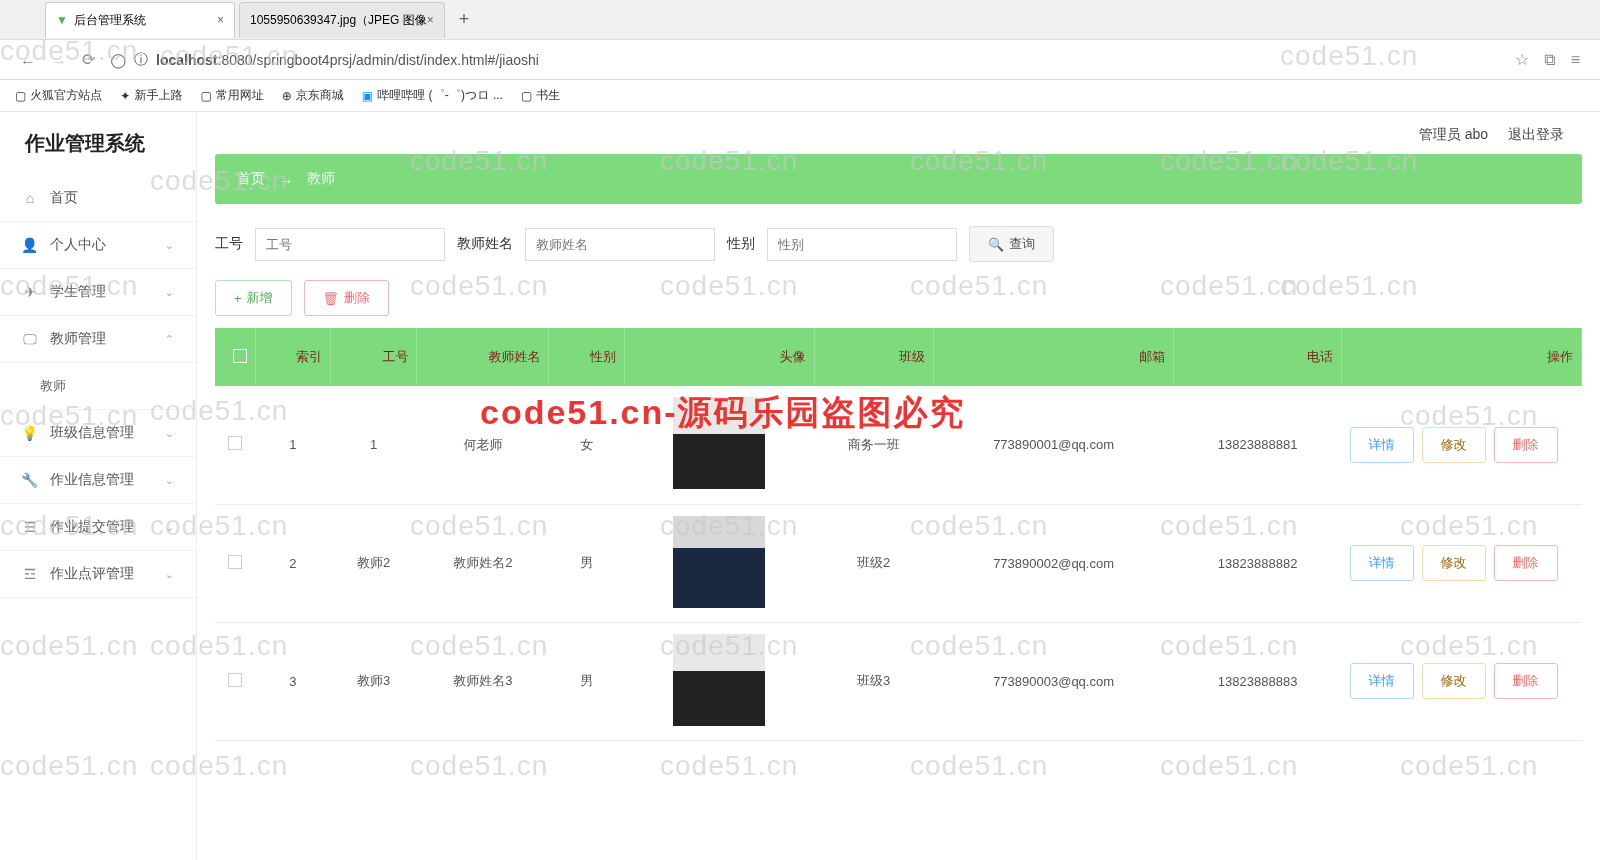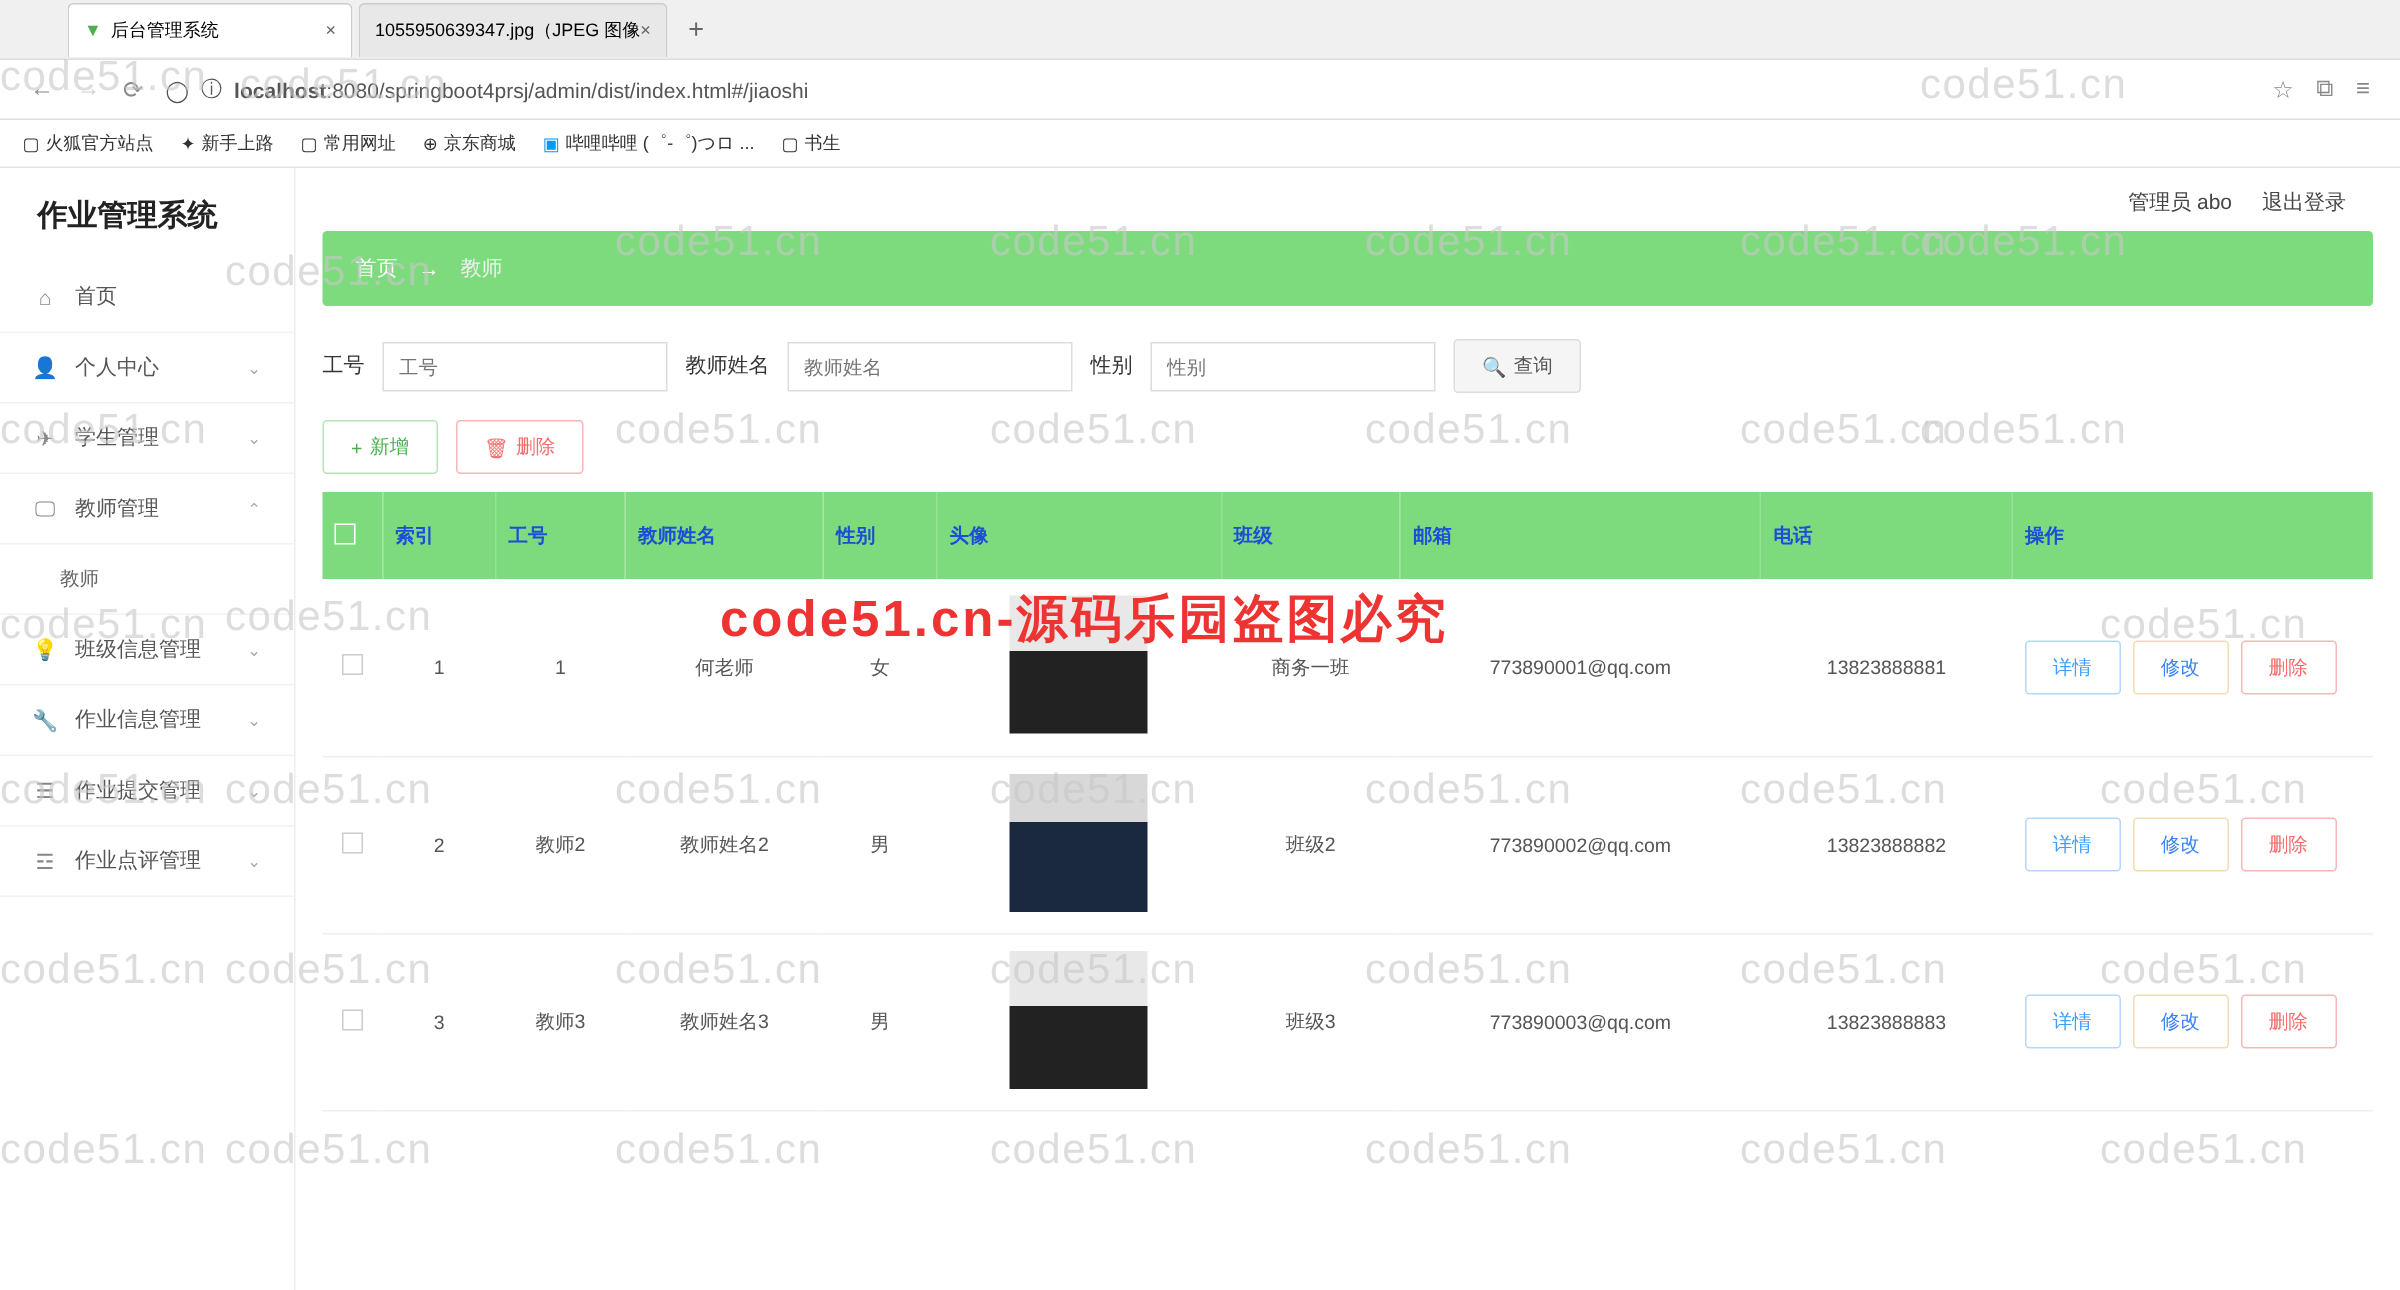--- a/index.html
+++ b/index.html
@@ -26,25 +26,25 @@
 .topbar{display:flex;justify-content:flex-end;padding:14px 18px 10px;font-size:14px;color:#444;gap:20px}
 .breadcrumb{background:#7ddb7d;color:#fff;padding:16px 22px;border-radius:3px;font-size:14px;display:flex;align-items:center;gap:14px}
 .breadcrumb .cur{color:#f0f0f0}
 .search-row{display:flex;align-items:center;gap:12px;padding:22px 0 18px;font-size:14px;color:#333}
 .search-row input{border:1px solid #ddd;padding:8px 10px;width:190px;font-size:13px;color:#888}
 .btn{border:1px solid #ddd;padding:8px 18px;border-radius:3px;background:#fff;cursor:pointer;font-size:13px;display:inline-flex;align-items:center;gap:5px}
 .btn.query{background:#f5f5f5;color:#555}
 .btn.add{color:#4caf50;border-color:#b6e3b6}
 .btn.del{color:#f56c6c;border-color:#f5b6b6}
 .btn.detail{color:#409eff;border-color:#b3d8ff}
-.btn.edit{color:#3b82f6;border-color:#f5dab1}
+.btn.edit{color:#a16207;border-color:#f5dab1}
 .btn-row{display:flex;gap:12px;margin-bottom:12px}
 
 .table{width:100%;border-collapse:collapse;font-size:13px}
-.table thead th{background:#7ddb7d;color:#1d4ed8;padding:20px 8px;font-weight:700;text-align:left;border-right:1px solid rgba(255,255,255,0.2)}
+.table thead th{background:#7ddb7d;color:#7f1d1d;padding:20px 8px;font-weight:400;text-align:right;border-right:1px solid rgba(255,255,255,0.2)}
 .table tbody td{padding:10px 8px;text-align:center;border-bottom:1px solid #eee;color:#555;vertical-align:middle}
 .table tbody tr{height:118px}
 .chk{width:14px;height:14px;border:1px solid #ccc;display:inline-block}
 .chk.white{border-color:#fff}
 .avatar{width:92px;height:92px;background:#ddd;display:inline-block}
 .avatar.f{background:linear-gradient(#e8e8e8 40%,#222 40%)}
 .avatar.m{background:linear-gradient(#d8d8d8 35%,#1a2840 35%)}
 .ops{display:flex;gap:8px;}
 
 .wm{position:absolute;color:#c8c8c8;font-size:28px;font-weight:300;pointer-events:none;opacity:0.6;letter-spacing:1px}

